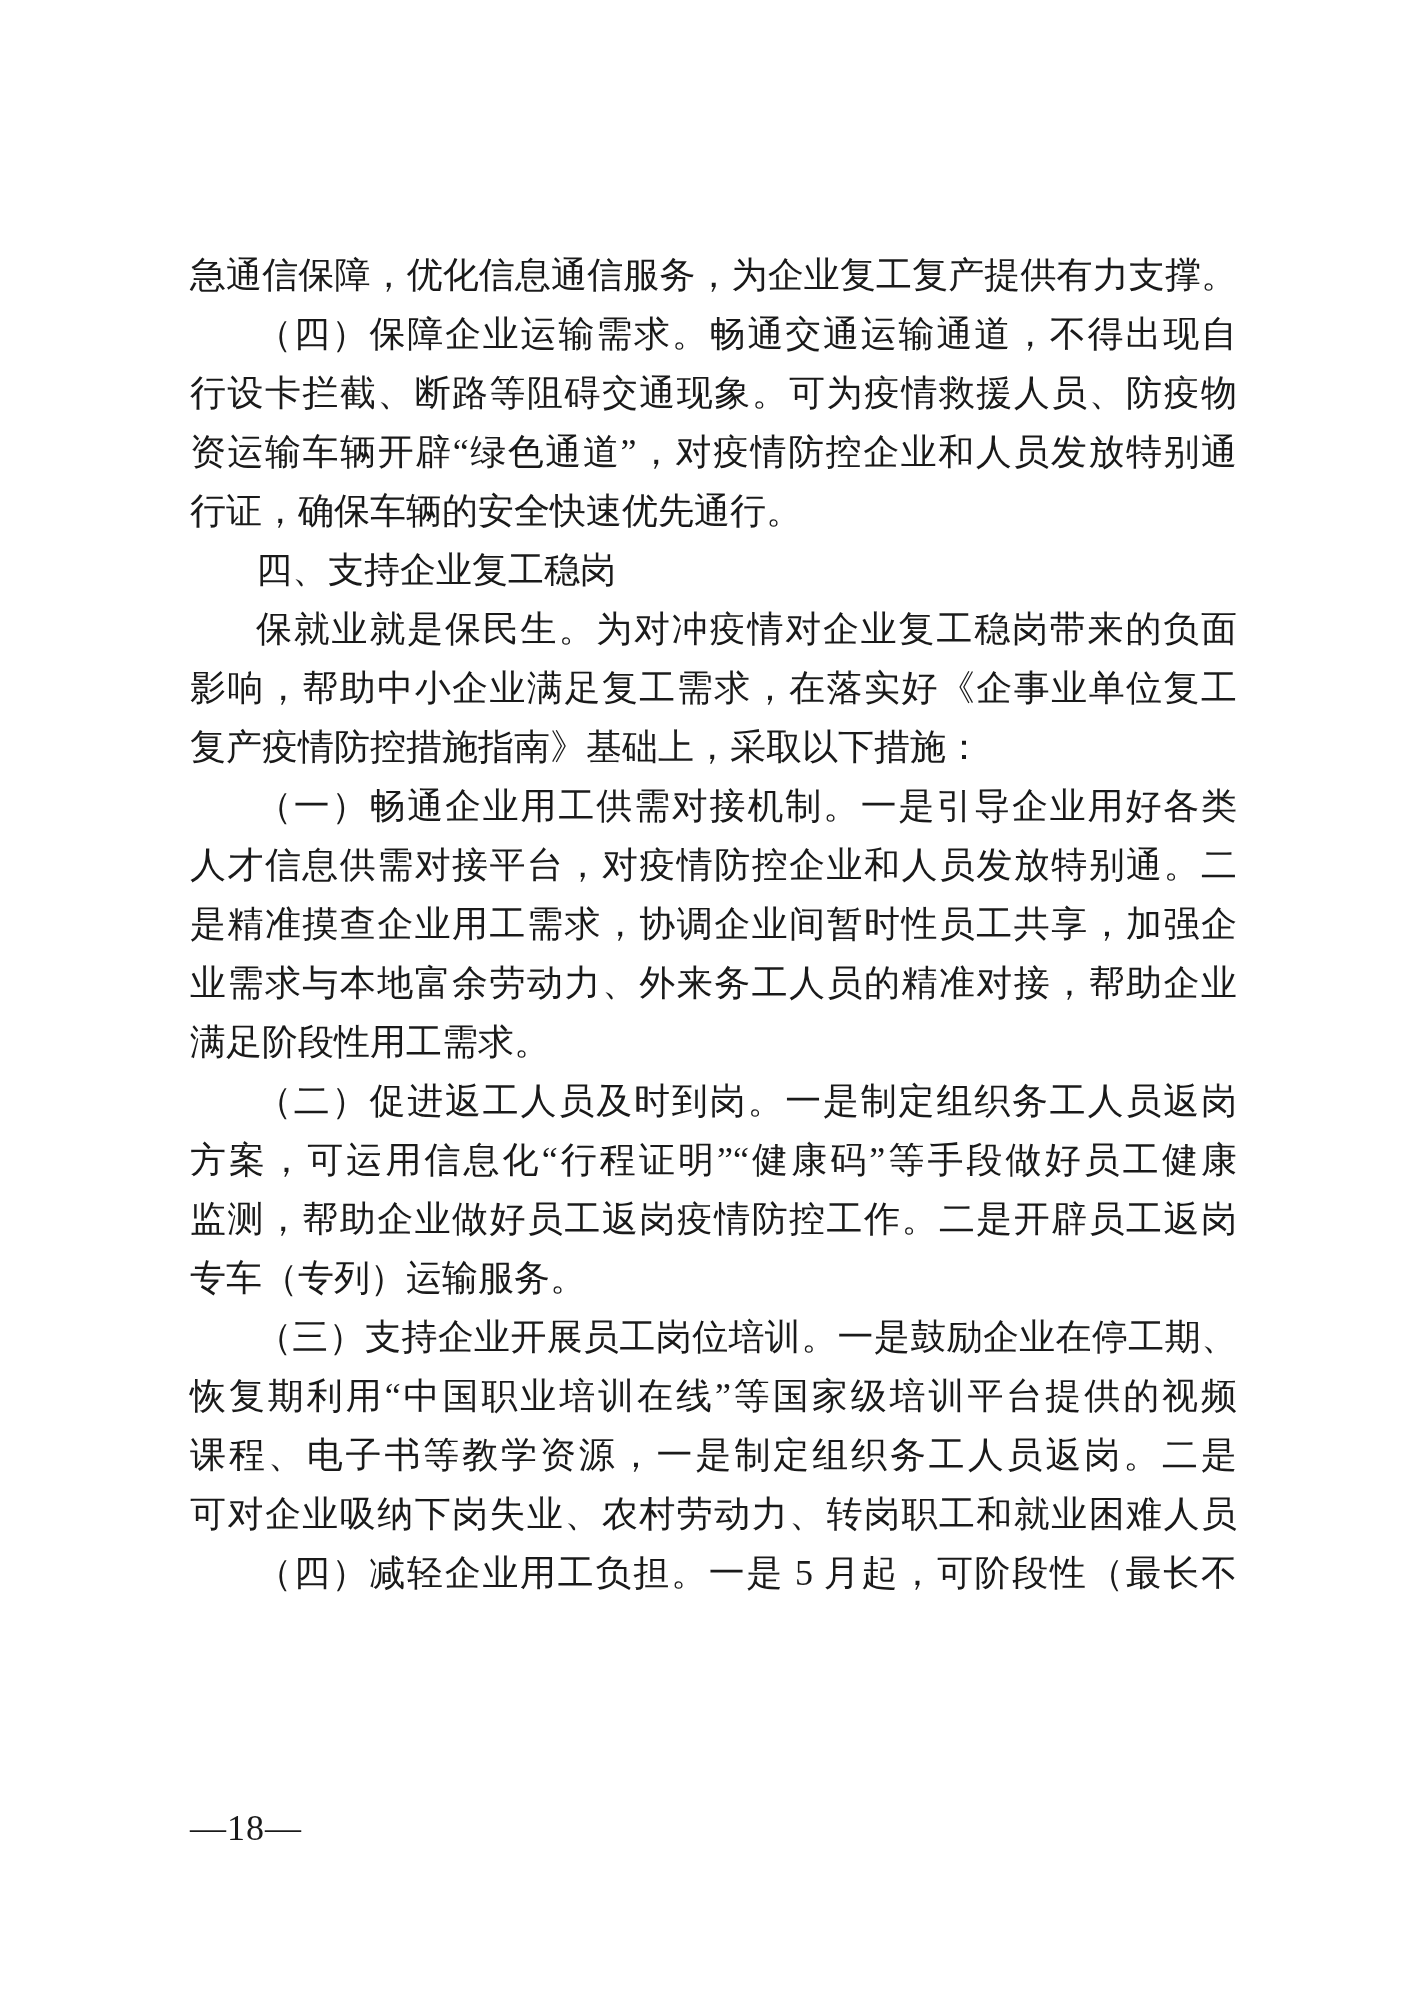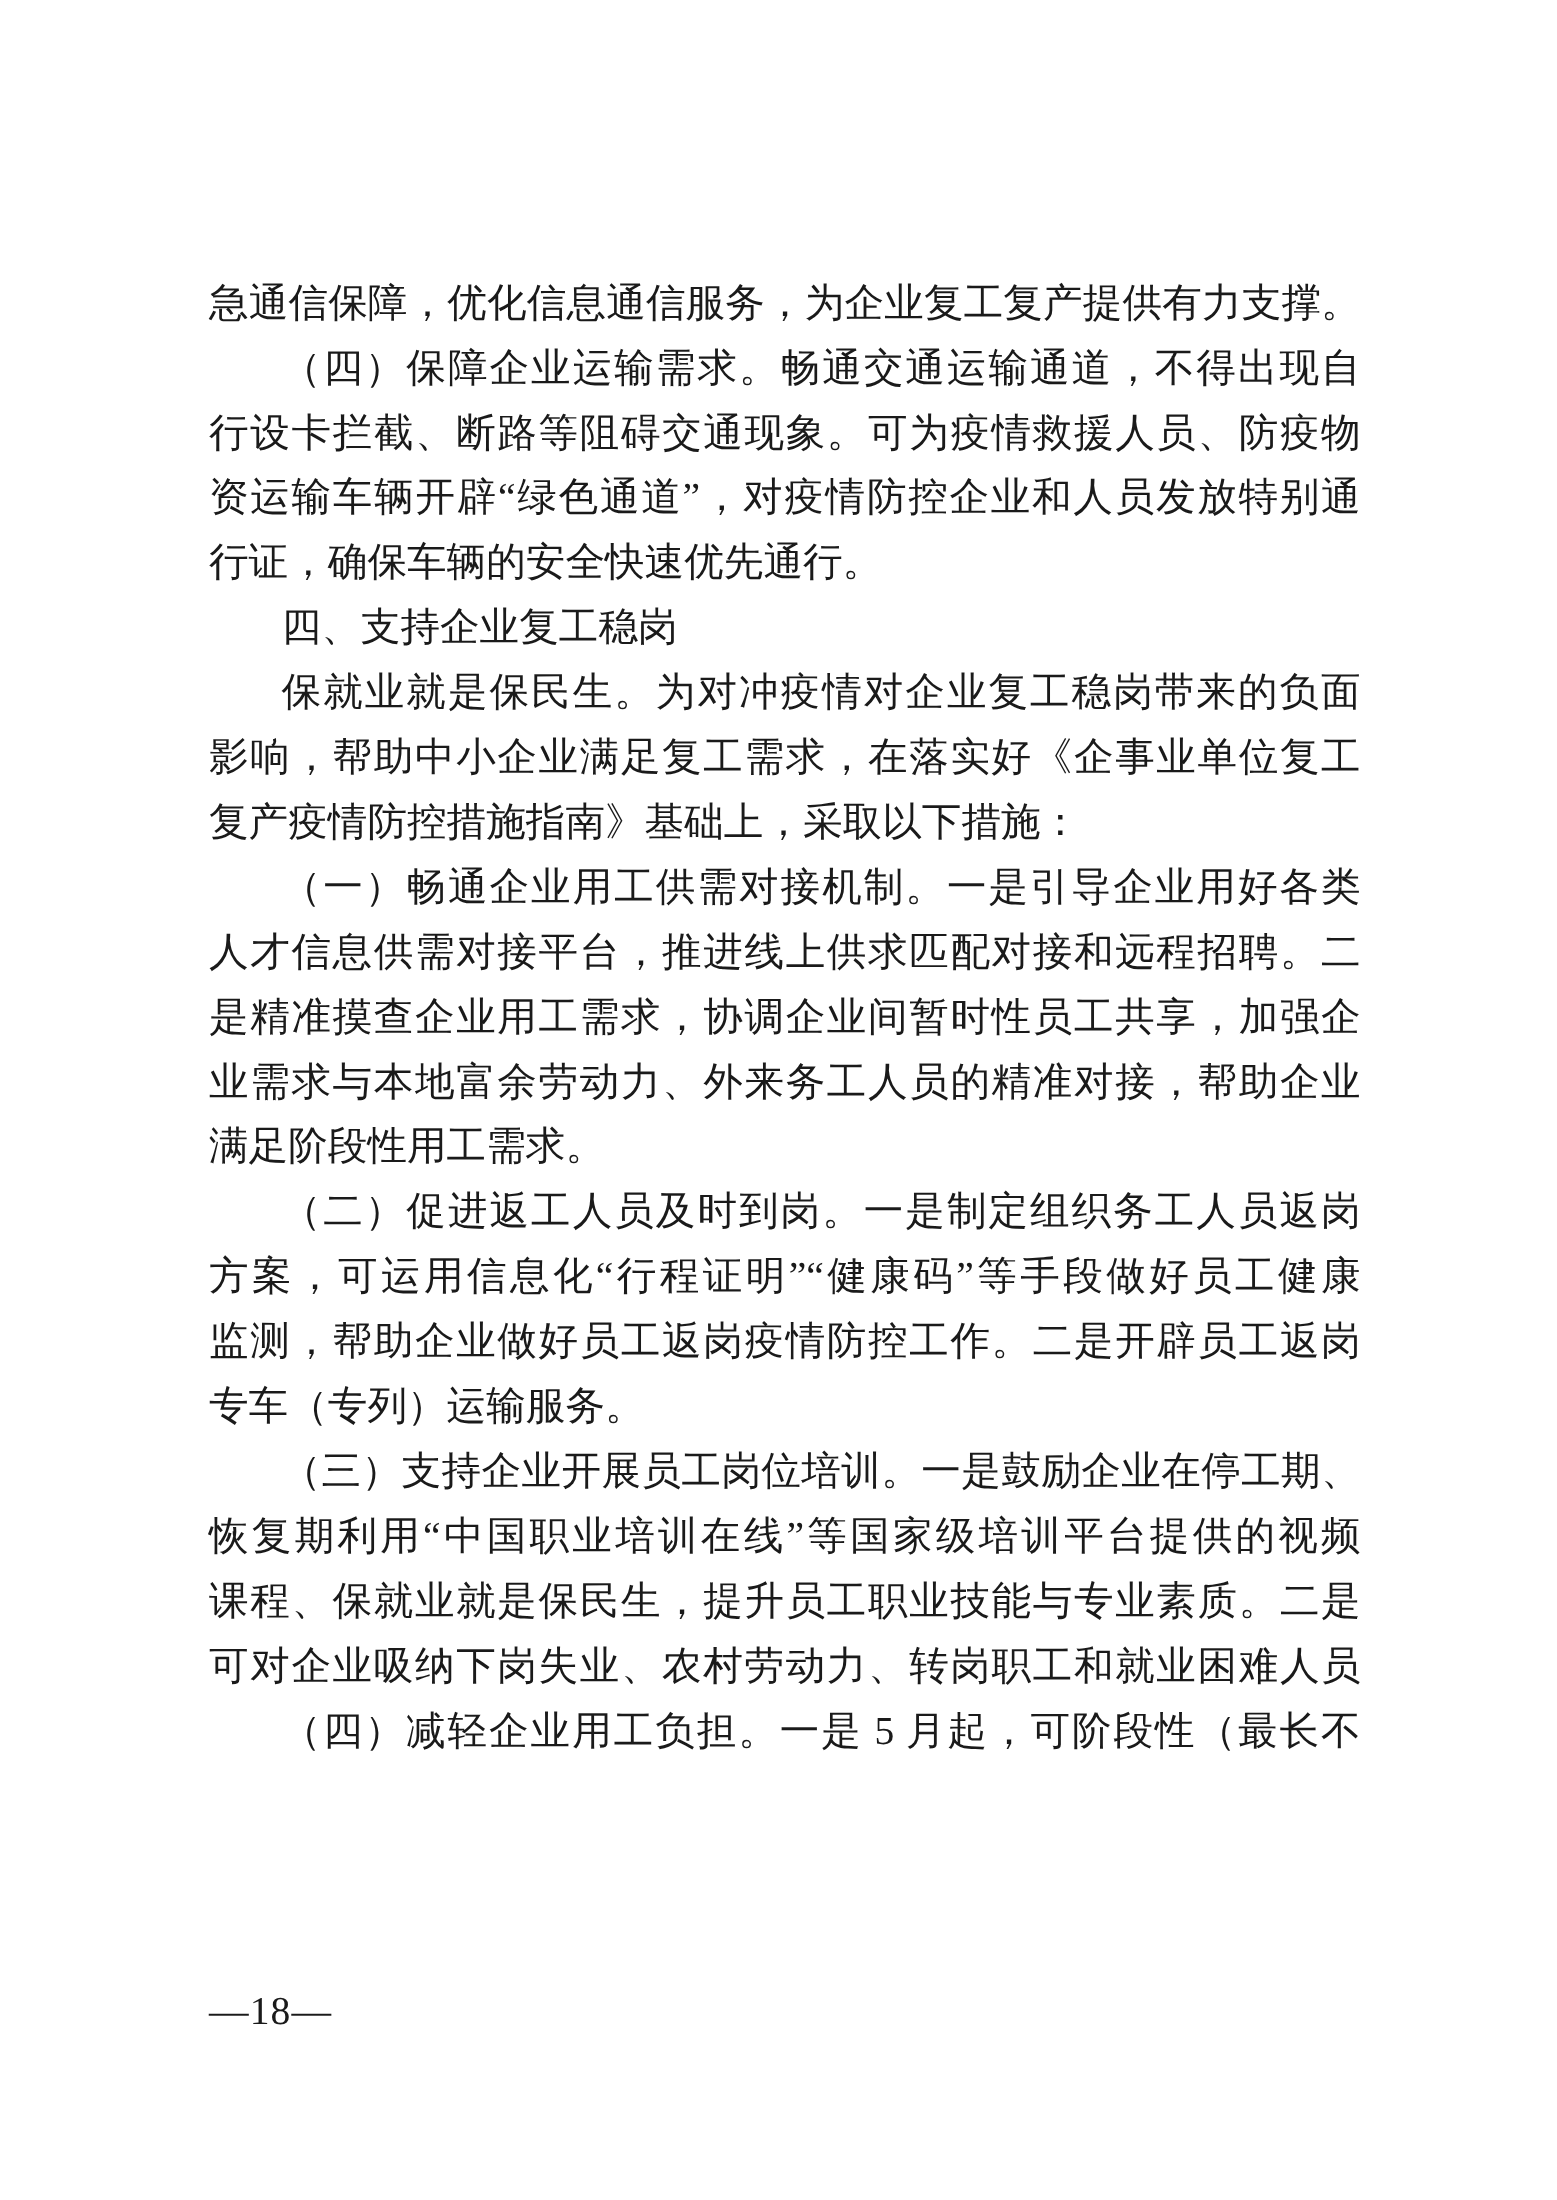--- a/index.html
+++ b/index.html
@@ -65,29 +65,29 @@
     <div class="line j">急通信保障，优化信息通信服务，为企业复工复产提供有力支撑。</div>
     <div class="line indent j">（四）保障企业运输需求。畅通交通运输通道，不得出现自</div>
     <div class="line j">行设卡拦截、断路等阻碍交通现象。可为疫情救援人员、防疫物</div>
     <div class="line j">资运输车辆开辟“绿色通道”，对疫情防控企业和人员发放特别通</div>
     <div class="line">行证，确保车辆的安全快速优先通行。</div>
     <div class="line indent">四、支持企业复工稳岗</div>
     <div class="line indent j">保就业就是保民生。为对冲疫情对企业复工稳岗带来的负面</div>
     <div class="line j">影响，帮助中小企业满足复工需求，在落实好《企事业单位复工</div>
     <div class="line">复产疫情防控措施指南》基础上，采取以下措施：</div>
     <div class="line indent j">（一）畅通企业用工供需对接机制。一是引导企业用好各类</div>
-    <div class="line j">人才信息供需对接平台，推进线上供求匹配对接和远程招聘。二</div>
+    <div class="line j">人才信息供需对接平台，对疫情防控企业和人员发放特别通。二</div>
     <div class="line j">是精准摸查企业用工需求，协调企业间暂时性员工共享，加强企</div>
     <div class="line j">业需求与本地富余劳动力、外来务工人员的精准对接，帮助企业</div>
     <div class="line">满足阶段性用工需求。</div>
     <div class="line indent j">（二）促进返工人员及时到岗。一是制定组织务工人员返岗</div>
     <div class="line j">方案，可运用信息化“行程证明”“健康码”等手段做好员工健康</div>
     <div class="line j">监测，帮助企业做好员工返岗疫情防控工作。二是开辟员工返岗</div>
     <div class="line">专车（专列）运输服务。</div>
     <div class="line indent j">（三）支持企业开展员工岗位培训。一是鼓励企业在停工期、</div>
     <div class="line j">恢复期利用“中国职业培训在线”等国家级培训平台提供的视频</div>
-    <div class="line j">课程、保就业就是保民生，提升员工职业技能与专业素质。二是</div>
+    <div class="line j">课程、电子书等教学资源，一是制定组织务工人员返岗。二是</div>
     <div class="line j">可对企业吸纳下岗失业、农村劳动力、转岗职工和就业困难人员</div>
     <div class="line indent j">（四）减轻企业用工负担。一是 5 月起，可阶段性（最长不</div>
   </div>
 
   <div class="page-number">—18—</div>
 </div>
 
 </body></html>

